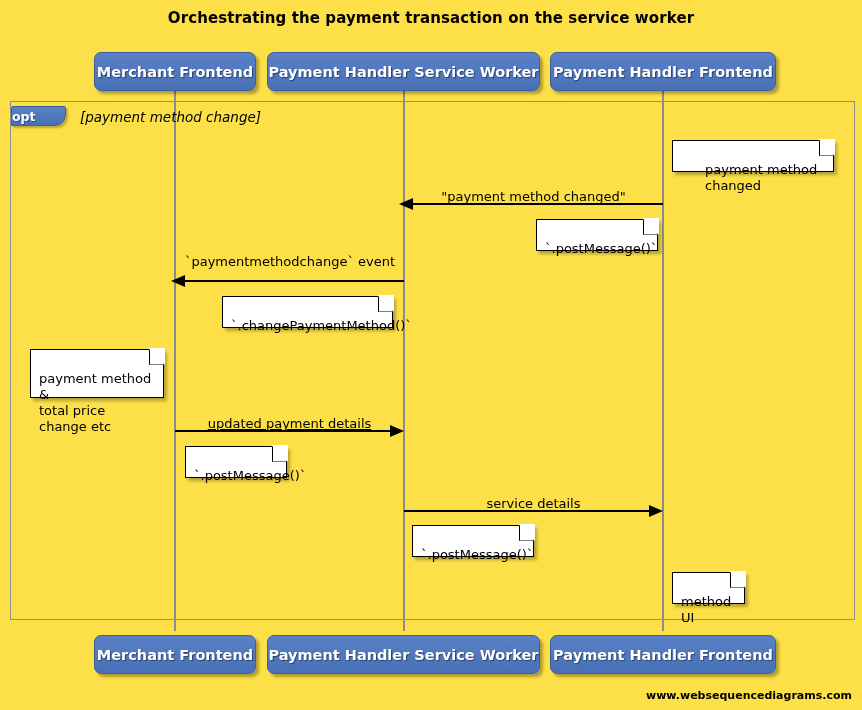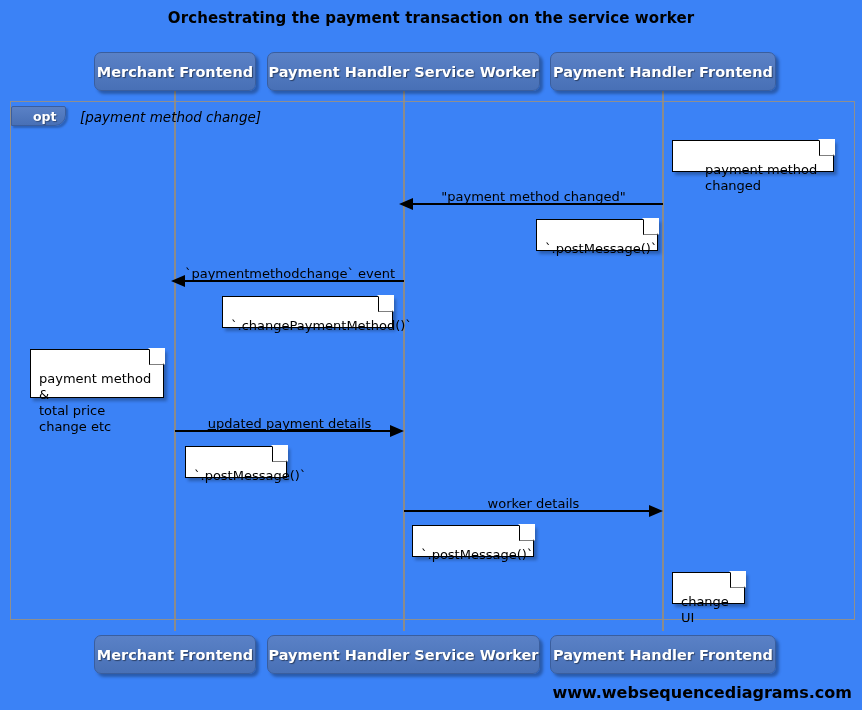--- a/index.html
+++ b/index.html
@@ -8,21 +8,21 @@
     background: #ffffff;
   }
   body {
     font-family: "DejaVu Sans", "Liberation Sans", sans-serif;
     color: #000000;
   }
   #canvas {
     position: relative;
     width: 862px;
     height: 710px;
-    background: #3b82f6;
+    background: #fde047;
     overflow: hidden;
   }
 
   
   .diagram-title {
     position: absolute;
     left: 0;
     top: 9px;
     width: 862px;
     text-align: center;
@@ -74,21 +74,21 @@
     background: linear-gradient(#5a81c6, #4870b6);
     border: 1px solid #3a5e9e;
     border-top-left-radius: 2px;
     border-bottom-right-radius: 11px;
     border-top-right-radius: 2px;
     color: #ffffff;
     font-size: 12.5px;
     font-weight: 700;
     display: flex;
     align-items: center;
-    padding-left: 21px;
+    padding-left: 0;
     height: 20px;
     box-shadow: 2px 2px 2px rgba(0,0,0,0.25);
     text-shadow: 1px 1px 1px rgba(0,0,0,0.35);
   }
   .opt-guard {
     position: absolute;
     font-size: 13.5px;
     color: #000;
     white-space: nowrap;
   }
@@ -149,21 +149,21 @@
     height: 17px;
     background: #ffffff;
     clip-path: polygon(0 0, 100% 0, 100% 100%);
   }
 
   
   .footer-credit {
     position: absolute;
     right: 10px;
     bottom: 8px;
-    font-size: 16px;
+    font-size: 11px;
     font-weight: 700;
     color: #000;
   }
 </style>
 </head>
 <body>
 
 <div id="canvas">
 
   <div class="diagram-title">Orchestrating the payment transaction on the service worker</div>
@@ -199,21 +199,21 @@
   <div class="msg-label" style="left:404px; top:189px; width:259px;">"payment method changed"</div>
 
   <div class="note" style="left:536px; top:219px; width:122px; height:32px;">
     <span>`.postMessage()`</span>
     <span class="note-corner-mask"></span>
     <span class="dog-ear"></span>
   </div>
 
   <div class="msg-line" style="left:184px; top:280px; width:220px;"></div>
   <div class="arrow-head arrow-left" style="left:171px; top:275px;"></div>
-  <div class="msg-label" style="left:176px; top:266px; width:228px;">`paymentmethodchange` event</div>
+  <div class="msg-label" style="left:176px; top:254px; width:228px;">`paymentmethodchange` event</div>
 
   <div class="note" style="left:30px; top:349px; width:134px; height:49px;">
     <span>payment method &amp;
 total price change etc</span>
     <span class="note-corner-mask"></span>
     <span class="dog-ear"></span>
   </div>
 
   <div class="note" style="left:222px; top:296px; width:171px; height:32px;">
     <span>`.changePaymentMethod()`</span>
@@ -226,30 +226,30 @@
   <div class="msg-label" style="left:175px; top:416px; width:229px;text-decoration:underline;">updated payment details</div>
 
   <div class="note" style="left:185px; top:446px; width:102px; height:32px;">
     <span>`.postMessage()`</span>
     <span class="note-corner-mask"></span>
     <span class="dog-ear"></span>
   </div>
 
   <div class="msg-line" style="left:404px; top:510px; width:246px;"></div>
   <div class="arrow-head arrow-right" style="left:649px; top:505px;"></div>
-  <div class="msg-label" style="left:404px; top:496px; width:259px;">worker details</div>
+  <div class="msg-label" style="left:404px; top:496px; width:259px;">service details</div>
 
   <div class="note" style="left:412px; top:525px; width:122px; height:32px;">
     <span>`.postMessage()`</span>
     <span class="note-corner-mask"></span>
     <span class="dog-ear"></span>
   </div>
 
   <div class="note" style="left:672px; top:572px; width:73px; height:32px;">
-    <span>change UI</span>
+    <span>method UI</span>
     <span class="note-corner-mask"></span>
     <span class="dog-ear"></span>
   </div>
 
   <div class="participant" style="left:94px; top:635px; width:162px;">
     <span>Merchant Frontend</span>
   </div>
   <div class="participant" style="left:267px; top:635px; width:273px;">
     <span>Payment Handler Service Worker</span>
   </div>

